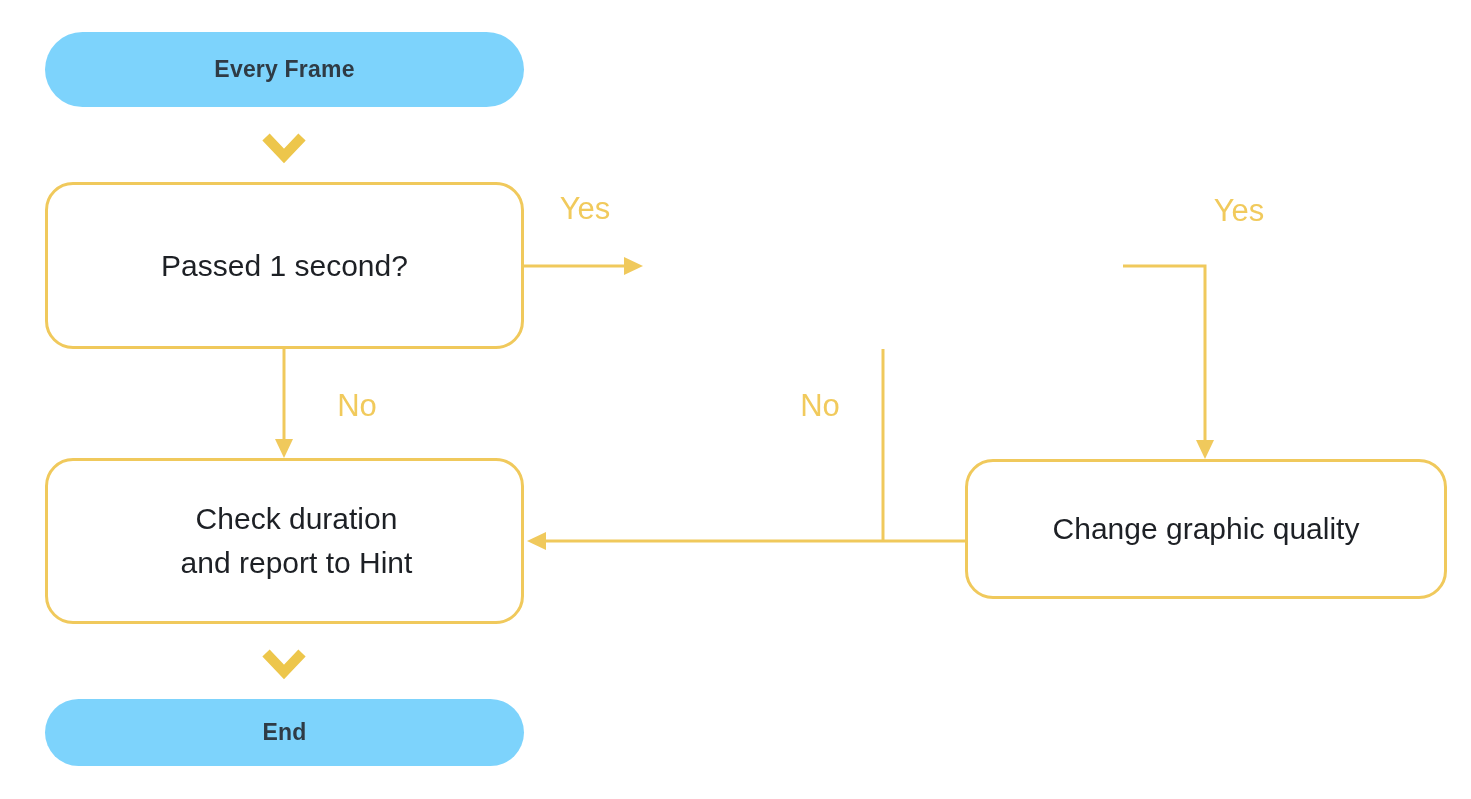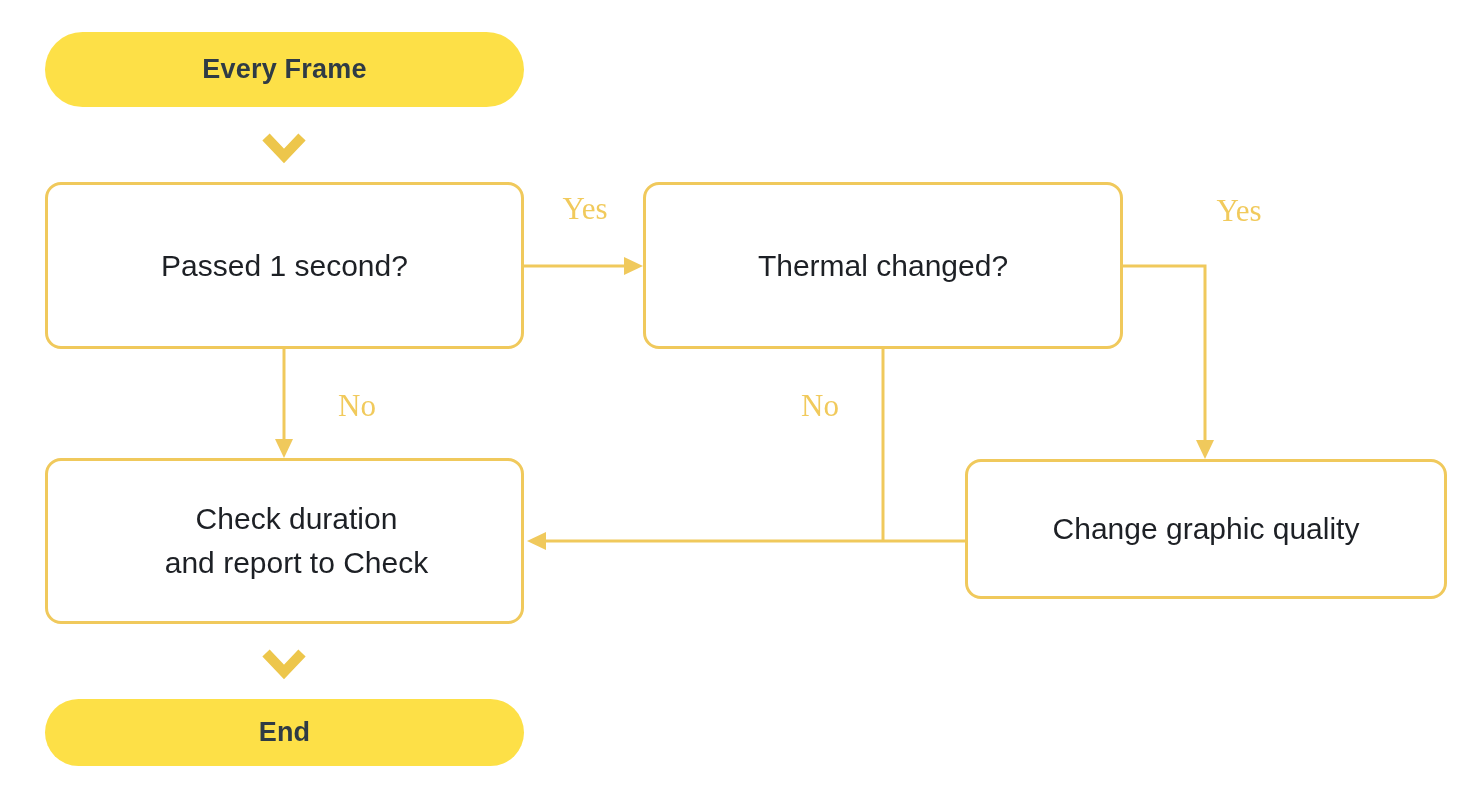--- a/index.html
+++ b/index.html
@@ -26,42 +26,41 @@
   .node {
     position: absolute;
     display: flex;
     flex-direction: column;
     align-items: center;
     justify-content: center;
     text-align: center;
     box-sizing: border-box;
   }
   .pill {
-    background: #fde047;
+    background: #7dd3fc;
     border-radius: 38px;
     color: #2f3b45;
     font-weight: bold;
-    font-size: 27px;
+    font-size: 23px;
     letter-spacing: 0.2px;
   }
   .box {
     background: #ffffff;
     border: 3px solid #f0c95c;
-    border-radius: 16px;
+    border-radius: 28px;
     color: #1d2025;
     font-size: 30px;
     line-height: 44px;
   }
   .edge-label {
     position: absolute;
     transform: translate(-50%, -50%);
     color: #f1ca5c;
     font-size: 31px;
     white-space: nowrap;
-    font-family: Liberation Serif, serif;
   }
   
   #n-start   { left: 45px;  top: 32px;  width: 479px; height: 75px;  }
   #n-passed  { left: 45px;  top: 182px; width: 479px; height: 167px; }
   #n-thermal { left: 643px; top: 182px; width: 480px; height: 167px; }
   #n-change  { left: 965px; top: 459px; width: 482px; height: 140px; }
   #n-check   { left: 45px;  top: 458px; width: 479px; height: 166px; padding-left: 24px; }
   #n-end     { left: 45px;  top: 699px; width: 479px; height: 67px;  }
   
   #lbl-passed-yes  { left: 585px;  top: 209px; }
@@ -95,31 +94,28 @@
   </svg>
 
   <div class="node pill" id="n-start">
     <span>Every Frame</span>
   </div>
 
   <div class="node box" id="n-passed">
     <span>Passed 1 second?</span>
   </div>
 
-  <div class="node box" id="n-thermal">
-    <span>Thermal changed?</span>
-  </div>
 
   <div class="node box" id="n-change">
     <span>Change graphic quality</span>
   </div>
 
   <div class="node box" id="n-check">
     <span>Check duration</span>
-    <span>and report to Check</span>
+    <span>and report to Hint</span>
   </div>
 
   <div class="node pill" id="n-end">
     <span>End</span>
   </div>
 
   <div class="edge-label" id="lbl-passed-yes">Yes</div>
   <div class="edge-label" id="lbl-passed-no">No</div>
   <div class="edge-label" id="lbl-thermal-yes">Yes</div>
   <div class="edge-label" id="lbl-thermal-no">No</div>

